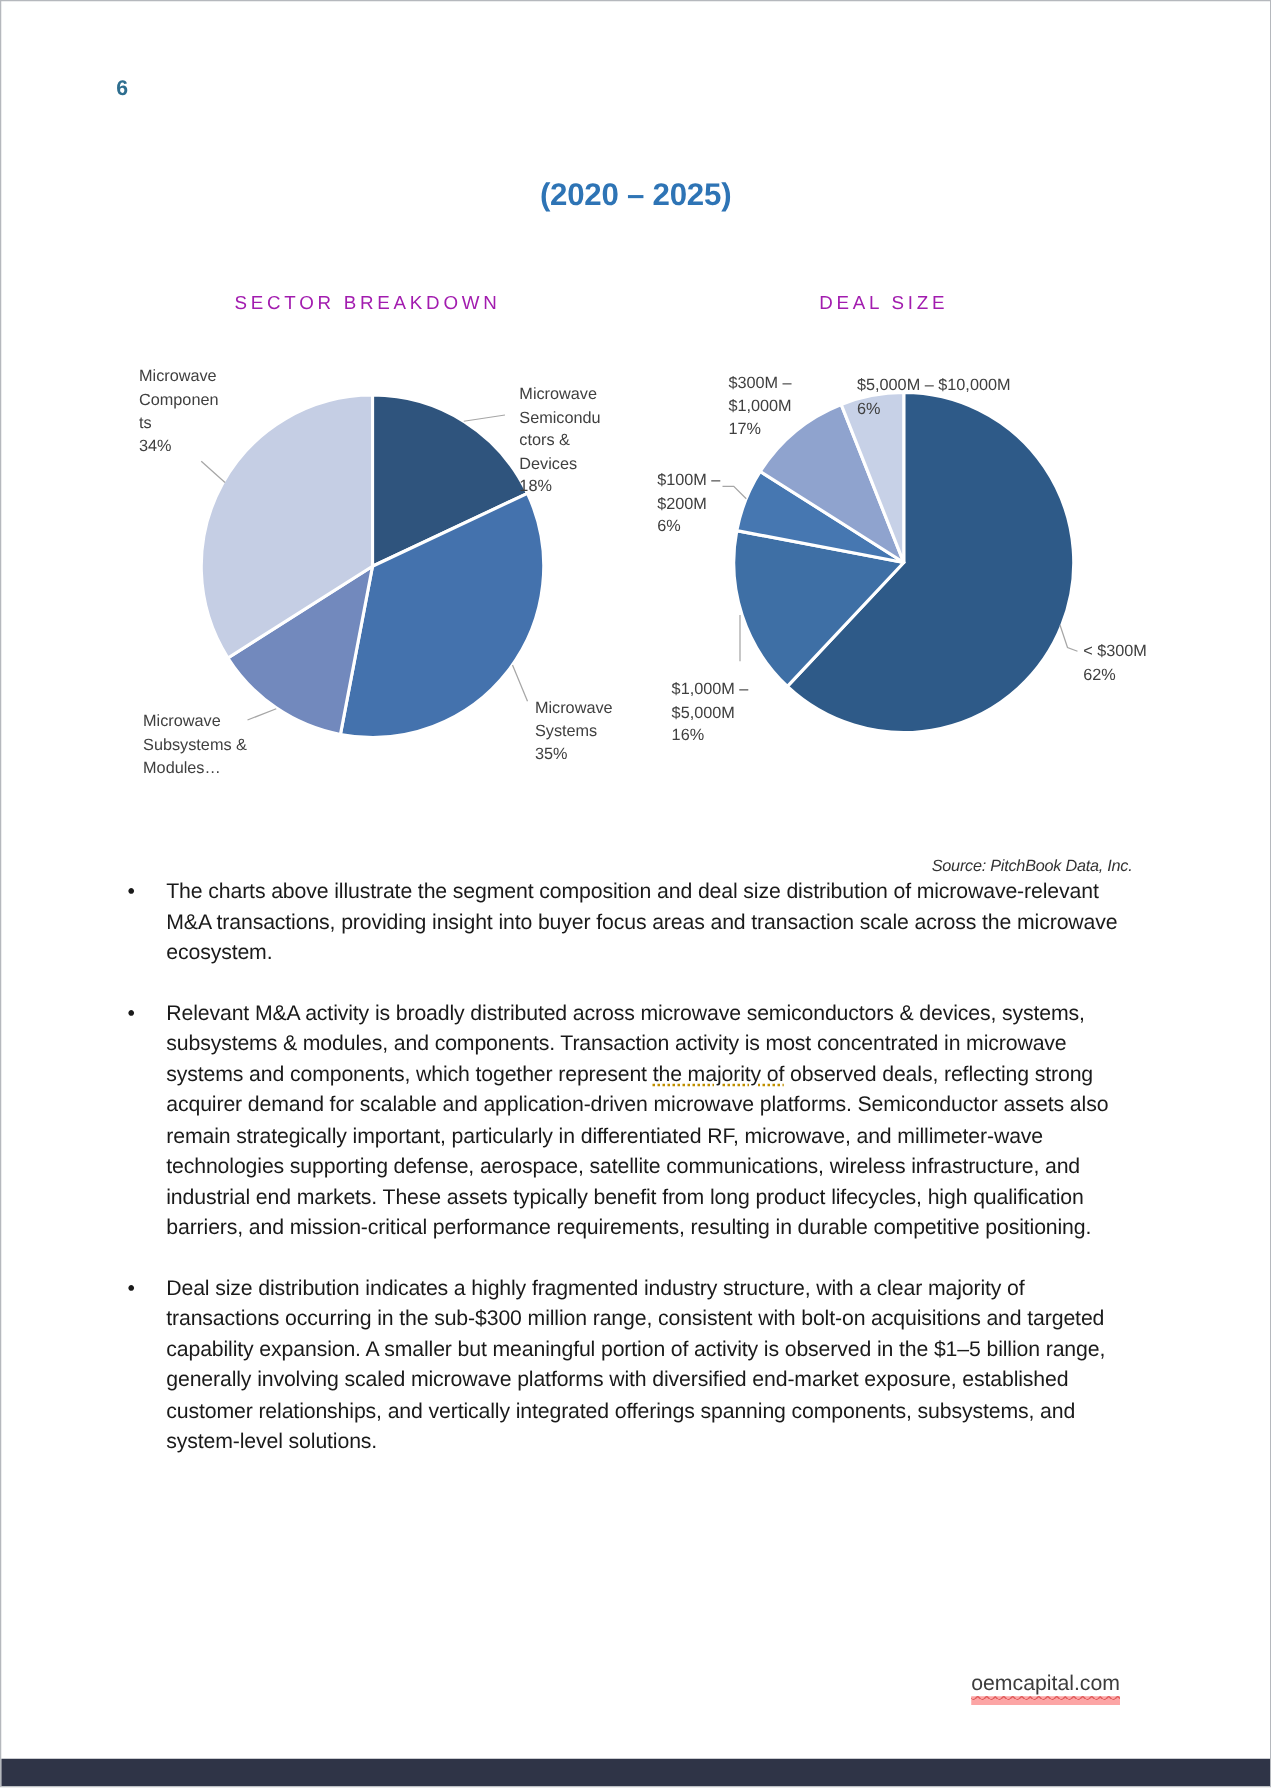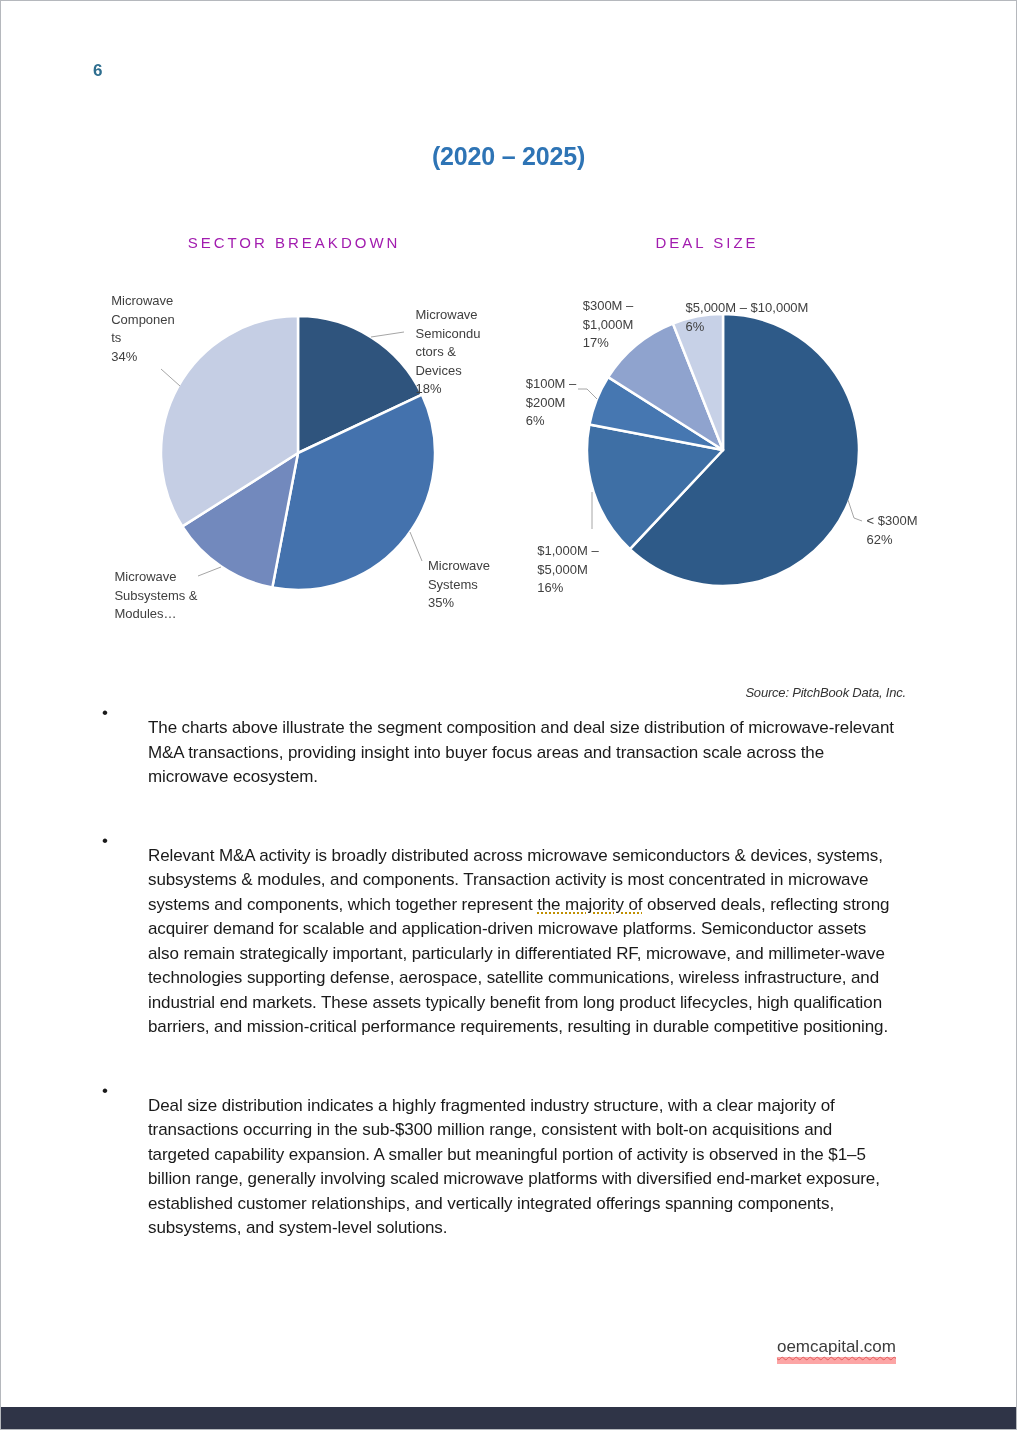--- a/index.html
+++ b/index.html
@@ -23,21 +23,21 @@
     transform:translateX(-50%);text-align:left;font-size:13px;line-height:18.5px;
     color:#404040;white-space:pre-line;
   }
   .source-line{
     right:110px;text-align:right;font-style:italic;font-size:13px;
     letter-spacing:-0.2px;color:#333;margin-top:48px;
   }
   .bullets{left:101px;top:700px;width:808px;}
   .bullet{display:flex;margin-bottom:24px;}
   .bullet .dot{width:31px;flex:0 0 31px;font-size:17px;line-height:24.5px;color:#1a1a1a;}
-  .bullet p{margin:15px;font-size:17px;line-height:24.5px;letter-spacing:-0.1px;color:#1a1a1a;}
+  .bullet p{margin:0;font-size:17px;line-height:24.5px;letter-spacing:-0.1px;color:#1a1a1a;}
   .grammar-mark{
     text-decoration:underline dotted #bf8f00;
     text-decoration-thickness:2px;text-underline-offset:3px;
   }
   .footer-link{
     right:120px;top:1336px;font-size:17px;color:#3c3c3c;cursor:pointer;
     border-bottom:7px solid #fca5a5;
     text-decoration:underline wavy #e05c5c;text-decoration-thickness:1px;
     text-underline-offset:4px;
   }

